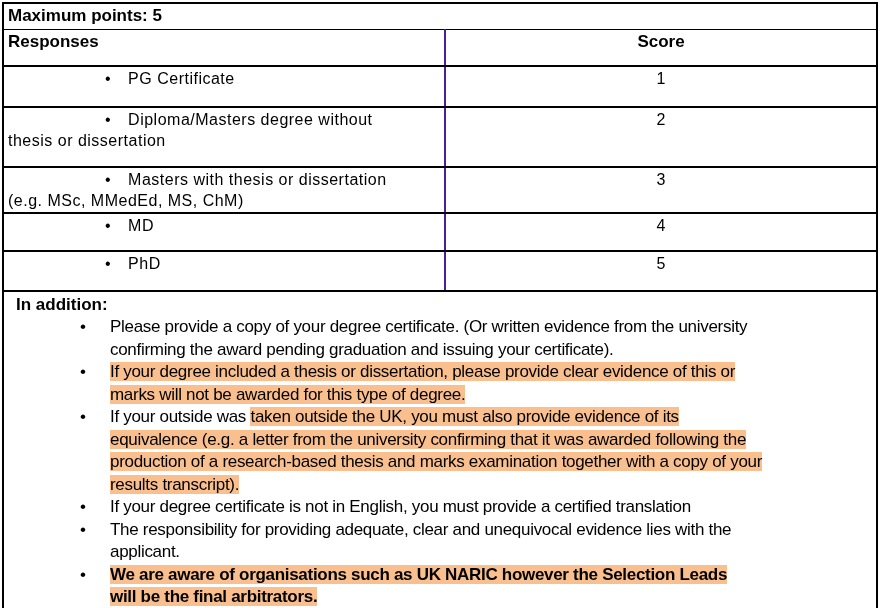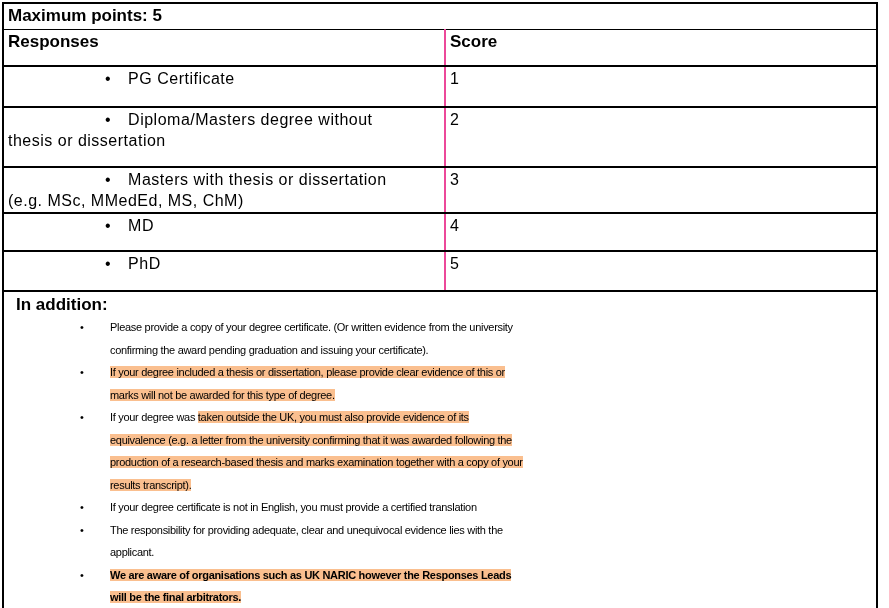--- a/index.html
+++ b/index.html
@@ -42,21 +42,22 @@
   tr.header-row td {
     font-weight: bold;
     font-size: 17px;
     border-bottom: 2px solid #000000;
     height: 33px;
     line-height: 22px;
   }
   col.c-resp { width: 442px; }
   col.c-score { width: 432px; }
   .score-col {
-    border-left: 2px solid #ec4899;
+    border-left: 2px solid #4c1d95;
+    text-align: center;
   }
   
   tbody.rows td {
     border-bottom: 2px solid #000000;
     font-size: 16px;
   }
   tbody.rows tr:nth-child(1) { height: 41px; margin-left: 40px; }
   tbody.rows tr:nth-child(2) { height: 60px; }
   tbody.rows tr:nth-child(3) { height: 43px; }
   tbody.rows tr:nth-child(4) { height: 38px; }
@@ -81,21 +82,21 @@
   }
   .addition-heading {
     font-weight: bold;
     font-size: 17px;
     line-height: 22px;
   }
   ul.addition-list {
     list-style: none;
     margin: 0;
     padding: 0;
-    font-size: 11px;
+    font-size: 17px;
     line-height: 22.5px;
     letter-spacing: -0.3px;
     white-space: pre-line;
   }
   ul.addition-list li {
     position: relative;
     padding-left: 94px;
   }
   ul.addition-list li::before {
     content: "\2022";
@@ -158,25 +159,25 @@
           </td>
           <td class="score-col score-cell">5</td>
         </tr>
       </tbody>
     <tbody>
       <tr class="addition-row">
         <td colspan="2">
           <div class="addition-heading">In addition:</div>
           <ul class="addition-list"><li><span>Please provide a copy of your degree certificate. (Or written evidence from the university
 confirming the award pending graduation and issuing your certificate).</span></li><li><span class="hl">If your degree included a thesis or dissertation, please provide clear evidence of this or
-marks will not be awarded for this type of degree.</span></li><li><span>If your degree was </span><span class="hl">taken outside the UK, you must also provide evidence of its
+marks will not be awarded for this type of degree.</span></li><li><span>If your outside was </span><span class="hl">taken outside the UK, you must also provide evidence of its
 equivalence (e.g. a letter from the university confirming that it was awarded following the
 production of a research-based thesis and marks examination together with a copy of your
 results transcript).</span></li><li><span>If your degree certificate is not in English, you must provide a certified translation</span></li><li><span>The responsibility for providing adequate, clear and unequivocal evidence lies with the
-applicant.</span></li><li><span class="hl b">We are aware of organisations such as UK NARIC however the Responses Leads
+applicant.</span></li><li><span class="hl b">We are aware of organisations such as UK NARIC however the Selection Leads
 will be the final arbitrators.</span></li></ul>
         </td>
       </tr>
       <tr class="sliver-row">
         <td colspan="2"></td>
       </tr>
     </tbody>
   </table>
 </div>
 

